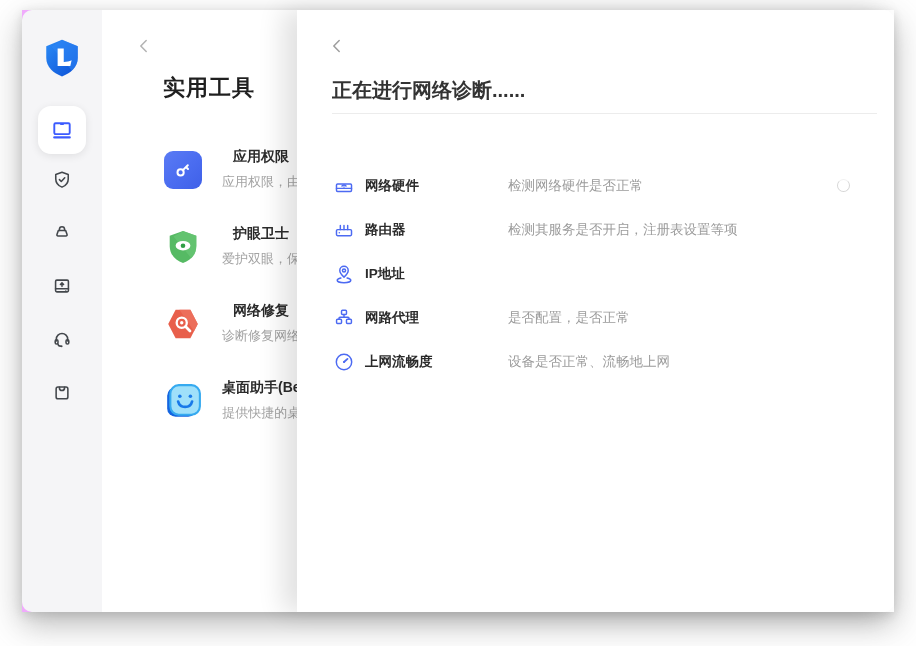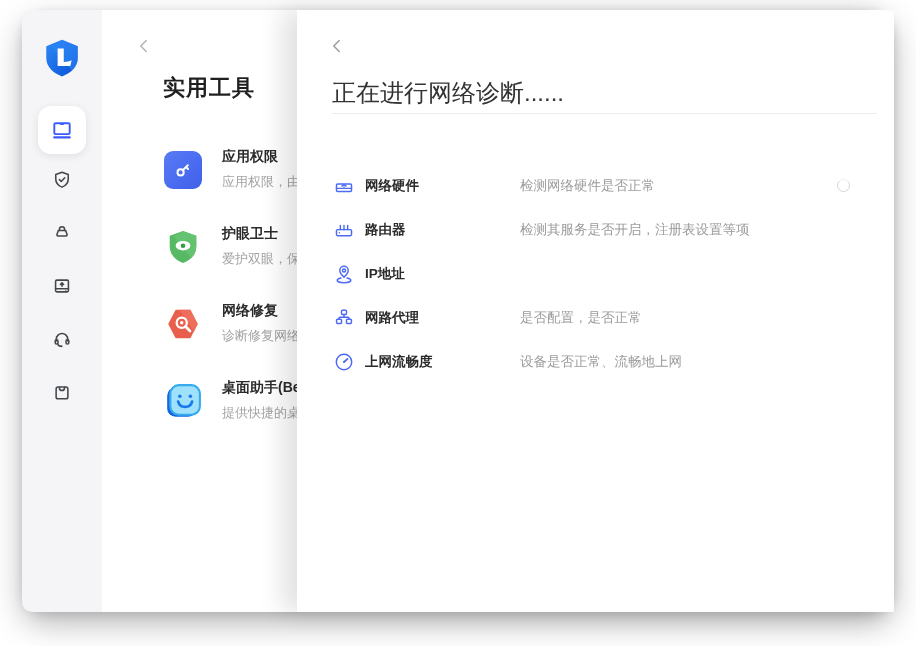--- a/index.html
+++ b/index.html
@@ -1,21 +1,21 @@
 <!DOCTYPE html>
 <html><head>
 <meta charset="utf-8">
 <style>
   * { margin:0; padding:0; box-sizing:border-box; }
   html,body { width:916px; height:646px; background:#ffffff; overflow:hidden;
     font-family:"Liberation Sans","DejaVu Sans",sans-serif; }
   .stage { position:relative; width:916px; height:646px; background:#ffffff; }
 
   .window { position:absolute; left:22px; top:10px; width:872px; height:602px;
-    border-radius:22px; background:#f0abfc;
+    border-radius:0; background:#f0abfc;
     box-shadow:0 12px 30px rgba(100,100,100,.45), 0 3px 10px rgba(0,0,0,.12); }
 
   
   .sidebar { position:absolute; left:0; top:0; bottom:0; width:80px;
     background:#f5f5f7; border-radius:10px 0 0 10px; }
   .logo { position:absolute; left:19px; top:27px; width:42px; height:42px; }
   .side-tile { position:absolute; left:16px; top:96px; width:48px; height:48px;
     background:#ffffff; border-radius:13px; box-shadow:0 2px 8px rgba(0,0,0,.09);
     display:flex; align-items:center; justify-content:center; cursor:pointer; }
   .side-ic { position:absolute; left:29px; width:22px; height:22px;
@@ -24,38 +24,38 @@
 
   
   .tools { position:absolute; left:80px; top:0; bottom:0; right:0;
     background:#ffffff; overflow:hidden; }
   .t-back { position:absolute; left:34px; top:28px; width:16px; height:16px; cursor:pointer; }
   .t-title { position:absolute; left:61px; top:63px; font-size:22px; font-weight:700;
     color:#1f1f1f; letter-spacing:1px; white-space:nowrap; }
   .t-list { position:absolute; left:62px; top:121px; right:0; }
   .t-item { display:flex; align-items:center; height:77px; cursor:pointer; white-space:nowrap; }
   .t-ico { width:38px; height:38px; flex:0 0 38px; }
-  .t-texts { margin-left:20px; display:flex; flex-direction:column; gap:7px; }
+  .t-texts { margin-left:20px; display:flex; flex-direction:column; gap:7px;text-align:center; }
   .t-name { font-size:14px; font-weight:700; color:#2b2b2b; }
   .t-sub { font-size:13px; color:#a3a3a3; }
   .sq { width:38px; height:38px; border-radius:9px; display:flex; align-items:center; justify-content:center; }
 
   
   .diag { position:absolute; left:275px; top:0; bottom:0; right:0; background:#ffffff;
     border-radius:0 10px 10px 0; box-shadow:-14px 0 26px rgba(0,0,0,.12); }
   .d-back { position:absolute; left:32px; top:28px; width:16px; height:16px; cursor:pointer; }
-  .d-title { position:absolute; left:35px; top:67px; font-size:24px; font-weight:400;
+  .d-title { position:absolute; left:35px; top:67px; font-size:20px; font-weight:700;
     color:#333333; white-space:nowrap; }
   .d-divider { position:absolute; left:35px; top:103px; width:545px; height:1px; background:#ececec; }
   .d-list { position:absolute; left:0; top:154px; right:0; }
   .d-row { position:relative; height:44px; display:flex; align-items:center; white-space:nowrap;padding-left:40px; }
   .d-ico { position:absolute; left:36px; width:22px; height:22px; display:flex;
     align-items:center; justify-content:center; }
   .d-label { position:absolute; left:68px; font-size:13.5px; font-weight:700; color:#2b2b2b; }
-  .d-desc { position:absolute; left:223px; font-size:13.5px; color:#9b9b9b; }
+  .d-desc { position:absolute; left:211px; font-size:13.5px; color:#9b9b9b; }
   .spinner { position:absolute; right:44px; top:15px; width:13px; height:13px; border-radius:50%;
     border:1.5px solid #d6d6d6; border-top-color:#f1f1f1; animation:spin 1.1s linear infinite; }
   @keyframes spin { to { transform:rotate(360deg); } }
 
   svg { display:block; }
 </style>
 </head>
 <body>
 
 <div class="stage">

